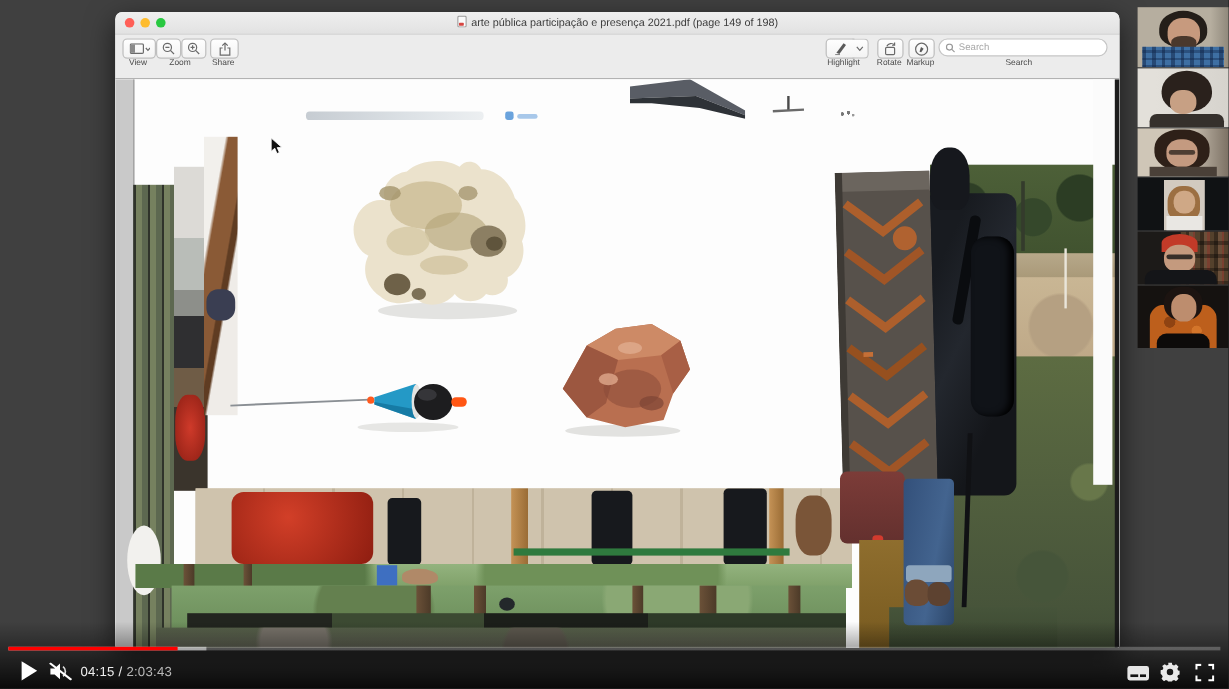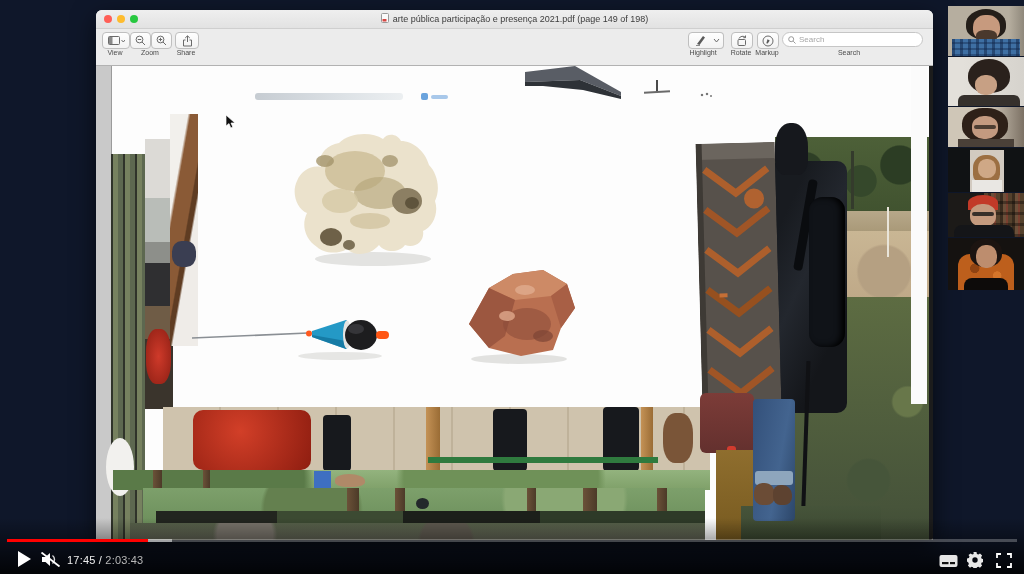--- a/index.html
+++ b/index.html
@@ -1,16 +1,16 @@
 <!DOCTYPE html>
 <html><head>
 <meta charset="utf-8">
 <style>
   html,body{margin:0;padding:0;background:#000;}
-  #stage{position:relative;width:1024px;height:574px;background:#0f172a;overflow:hidden;
+  #stage{position:relative;width:1024px;height:574px;background:#404040;overflow:hidden;
          font-family:"Liberation Sans","DejaVu Sans",sans-serif;}
   .abs{position:absolute;}
 
   
   .pwin{left:96px;top:10px;width:837px;height:530px;border-radius:6px 6px 2px 2px;overflow:hidden;
         background:#ececec;box-shadow:0 8px 24px rgba(0,0,0,.6);}
   .titlebar{left:0;top:0;width:100%;height:18px;background:linear-gradient(#efefef,#e2e2e2);
             border-bottom:1px solid #cfcfcf;}
   .tl{top:5px;width:8px;height:8px;border-radius:50%;display:block;}
   .tl-close{left:8px;background:#ff5f57;}
@@ -461,21 +461,21 @@
     <div class="abs prog-played"></div>
   </div>
   <div class="abs play-btn"></div>
   <div class="abs mute-btn">
     <svg width="21" height="15" viewBox="0 0 21 15">
       <path d="M2 5h3.5L10 1v13L5.5 10H2z" fill="#fff"></path>
       <path d="M12.5 3.5c1.4 1 2 2.2 2 4s-.6 3-2 4" stroke="#fff" stroke-width="1.4" fill="none" opacity=".85"></path>
       <path d="M1.5 0.5L19.5 14.5" stroke="#fff" stroke-width="1.8"></path>
     </svg>
   </div>
-  <div class="abs time"><span>17:45</span><span class="sep"> / </span><span class="dur">2:03:43</span></div>
+  <div class="abs time"><span>04:15</span><span class="sep"> / </span><span class="dur">2:03:43</span></div>
   <div class="abs cc-btn">
     <svg width="19" height="14" viewBox="0 0 19 14">
       <rect x="0.5" y="1" width="18" height="12" rx="2" fill="#e6e6e6"></rect>
       <rect x="3" y="8" width="6.5" height="2.2" fill="#111"></rect>
       <rect x="11" y="8" width="5" height="2.2" fill="#111"></rect>
     </svg>
   </div>
   <div class="abs gear-btn">
     <svg width="16" height="16" viewBox="0 0 16 16">
       <path fill="#e8e8e8" fill-rule="evenodd" d="M6.5 0h3l.4 1.9 1.5.6 1.6-1 2.1 2.1-1 1.6.6 1.5 1.9.4v3l-1.9.4-.6 1.5 1 1.6-2.1 2.1-1.6-1-1.5.6-.4 1.9h-3l-.4-1.9-1.5-.6-1.6 1-2.1-2.1 1-1.6-.6-1.5L0 9.5v-3l1.9-.4.6-1.5-1-1.6L3.6 1.5l1.6 1 1.5-.6zM8 5.3a2.7 2.7 0 1 0 0 5.4 2.7 2.7 0 0 0 0-5.4z"></path>

